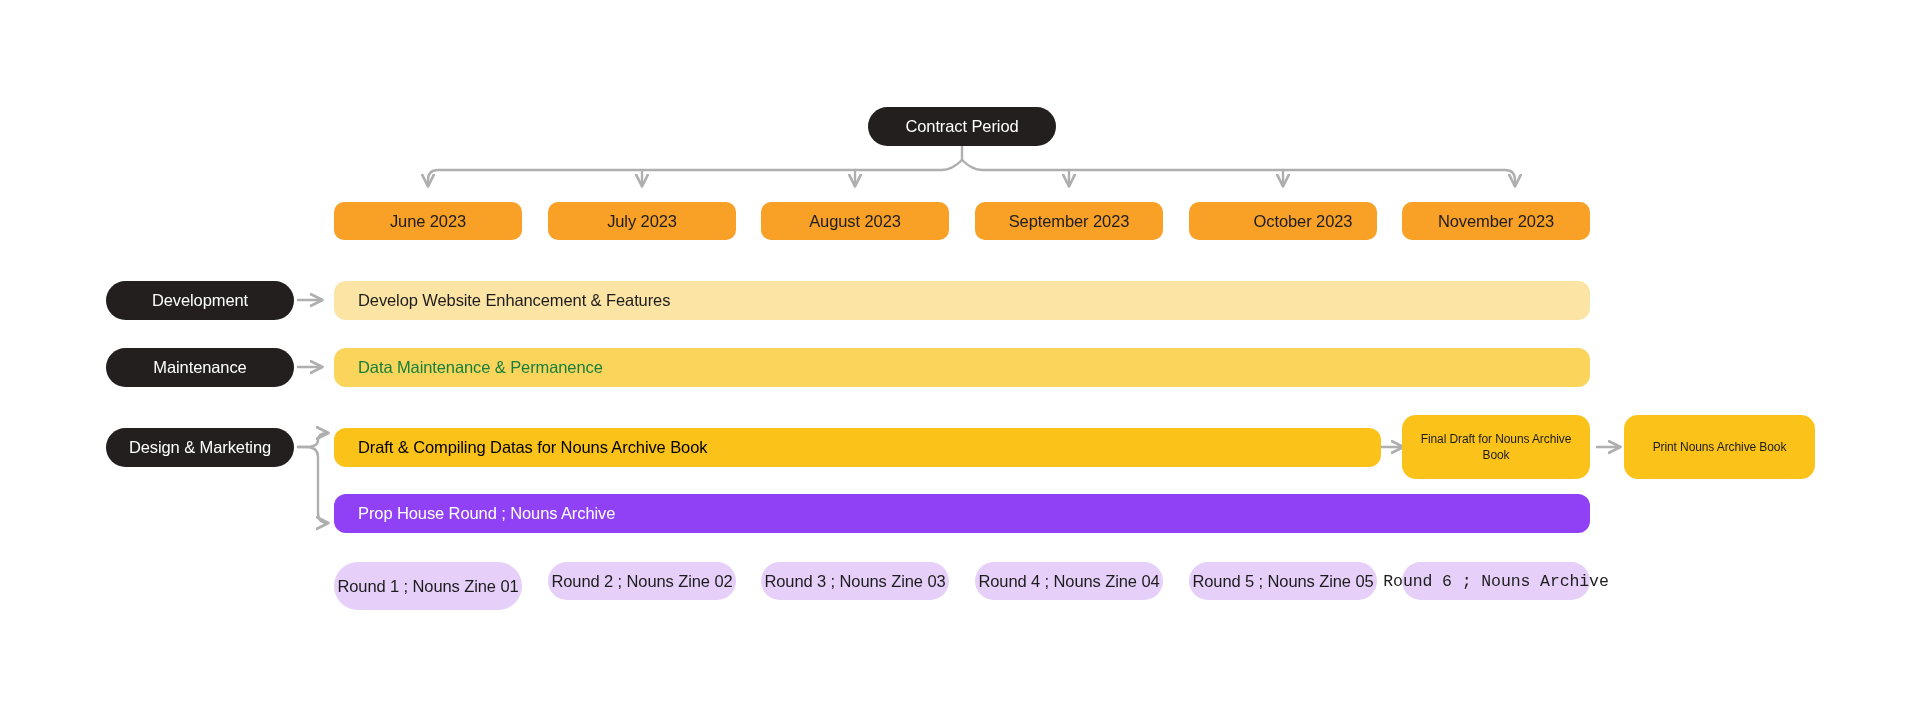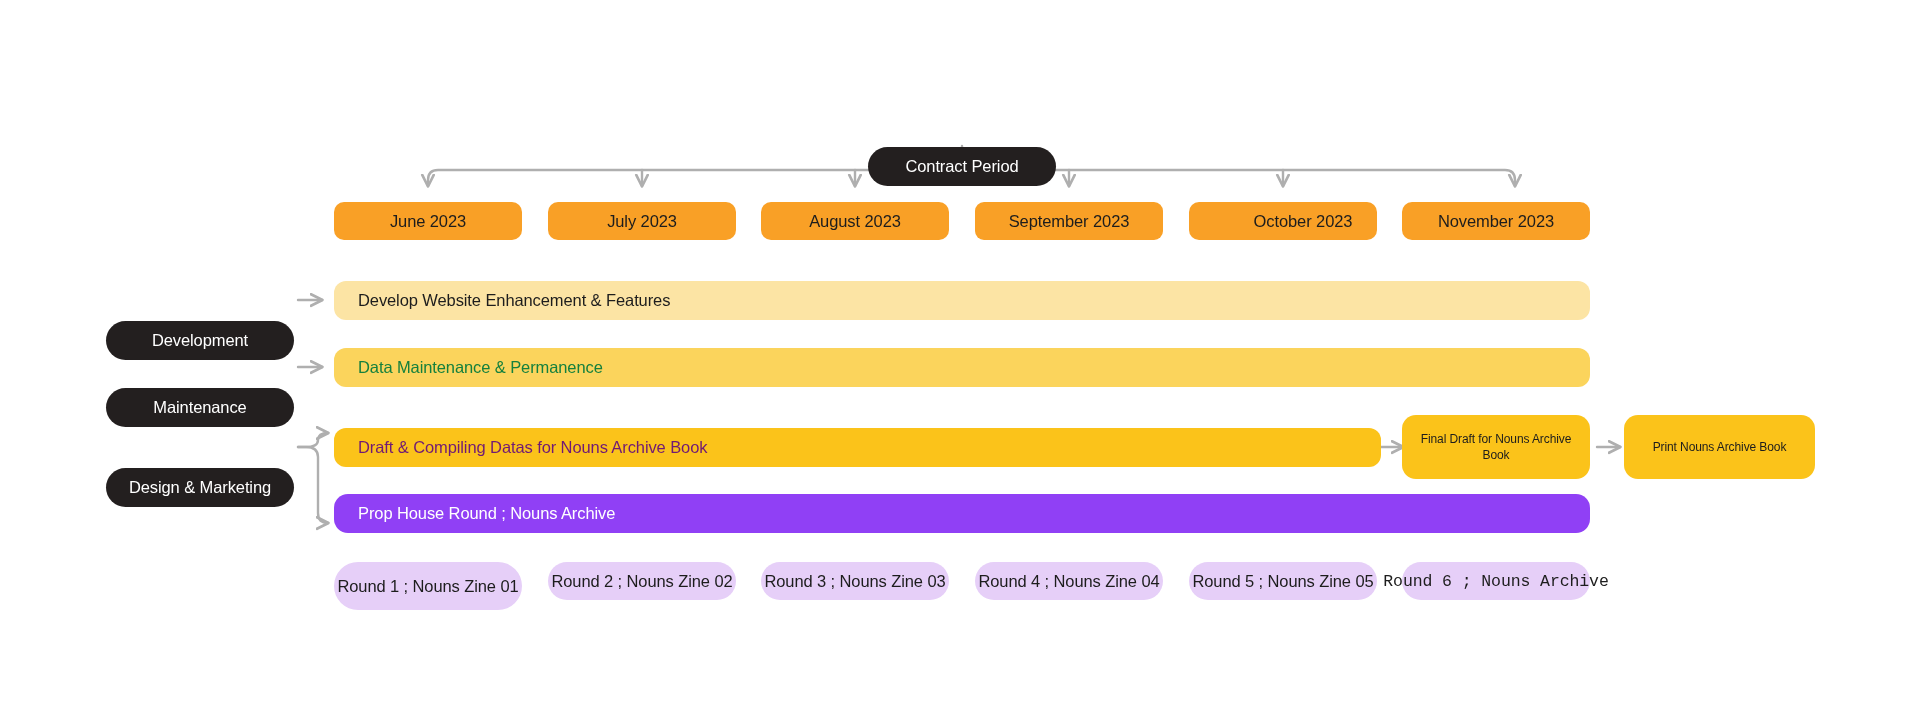--- a/index.html
+++ b/index.html
@@ -23,41 +23,40 @@
     border-radius: 999px;
     font-size: 16.5px;
     letter-spacing: -0.1px;
     white-space: nowrap;
   }
 
   .pill-dark {
     background: #231F1F;
     color: #ffffff;
     border-radius: 26px;
-    margin-top: 40px;
   }
 
   .pill-month {
     background: #F9A026;
     color: #1d1d1d;
     border-radius: 10px;
   }
 
   .bar {
     position: absolute;
     display: flex; align-items: center;
     border-radius: 12px;
     padding-left: 24px;
     font-size: 16.5px;
     letter-spacing: -0.1px;
   }
   .bar-dev  { background: #FCE4A4; color: #1d1d1d; }
   .bar-main { background: #FBD45C; color: #15803d; }
-  .bar-draft{ background: #FBC31A; color: #701a75; }
-  .bar-prop { background: #9040F5; color: #ffffff; border-radius: 14px; }
+  .bar-draft{ background: #FBC31A; color: #000000; }
+  .bar-prop { background: #9040F5; color: #ffffff; }
 
   .box {
     position: absolute;
     display: flex; align-items: center; justify-content: center;
     text-align: center;
     border-radius: 14px;
     background: #FBC31A;
     color: #1d1d1d;
     font-size: 12px;
     line-height: 1.35;
@@ -115,21 +114,21 @@
 
   <div class="pill pill-month" style="left:334px; top:202px; width:188px; height:38px;">
     <span>June 2023</span>
   </div>
   <div class="pill pill-month" style="left:548px; top:202px; width:188px; height:38px;">
     <span>July 2023</span>
   </div>
   <div class="pill pill-month" style="left:761px; top:202px; width:188px; height:38px;">
     <span>August 2023</span>
   </div>
-  <div class="pill pill-month" style="left:975px; top:202px; width:188px; height:38px;border-radius:9px;">
+  <div class="pill pill-month" style="left:975px; top:202px; width:188px; height:38px;">
     <span>September 2023</span>
   </div>
   <div class="pill pill-month" style="left:1189px; top:202px; width:188px; height:38px;padding-left:40px;">
     <span>October 2023</span>
   </div>
   <div class="pill pill-month" style="left:1402px; top:202px; width:188px; height:38px;">
     <span>November 2023</span>
   </div>
 
   <div class="pill pill-dark" style="left:106px; top:281px; width:188px; height:39px;">

